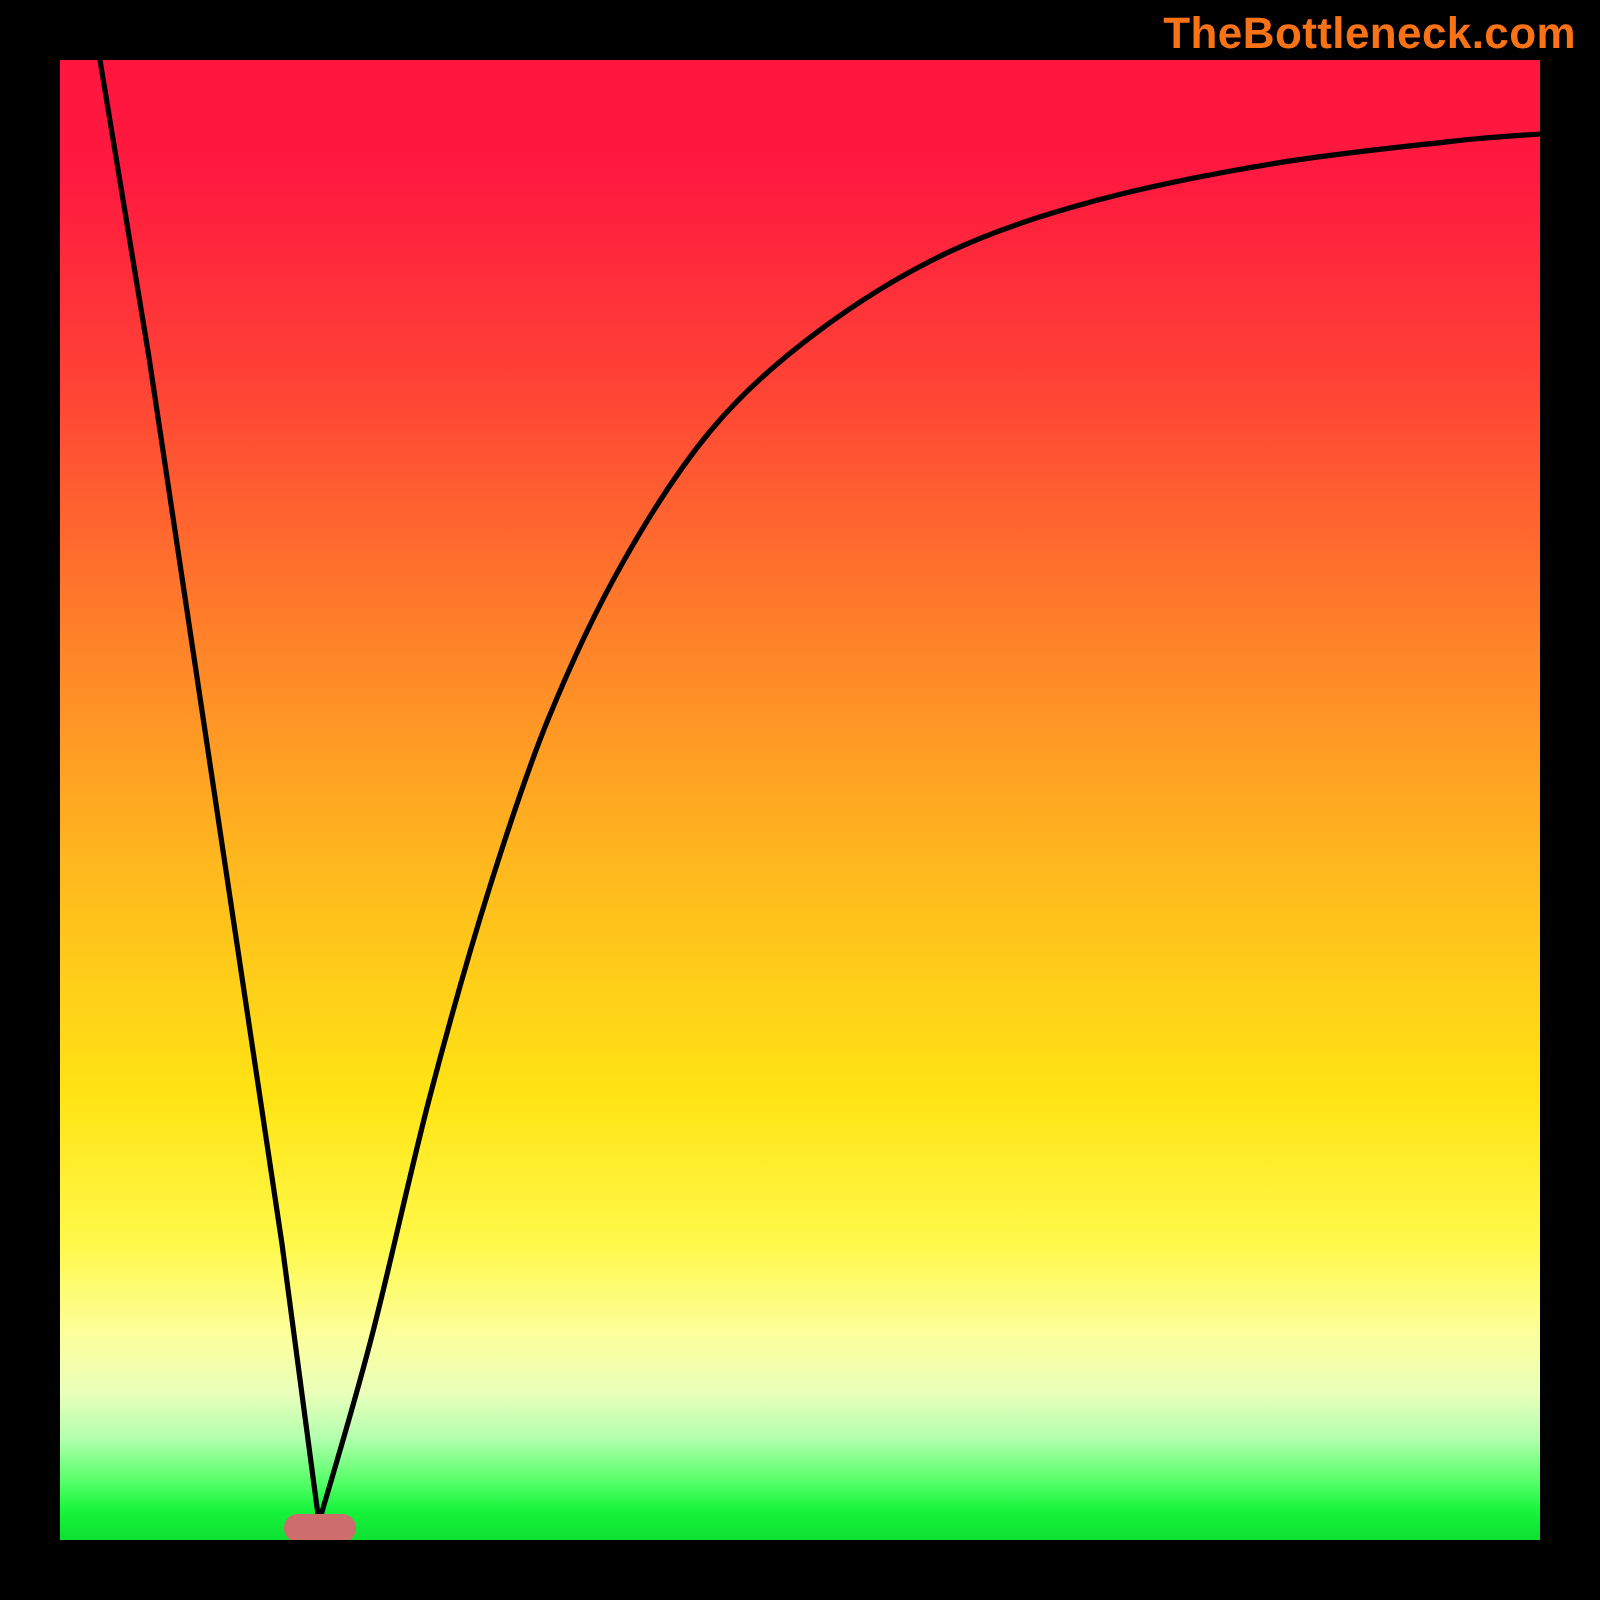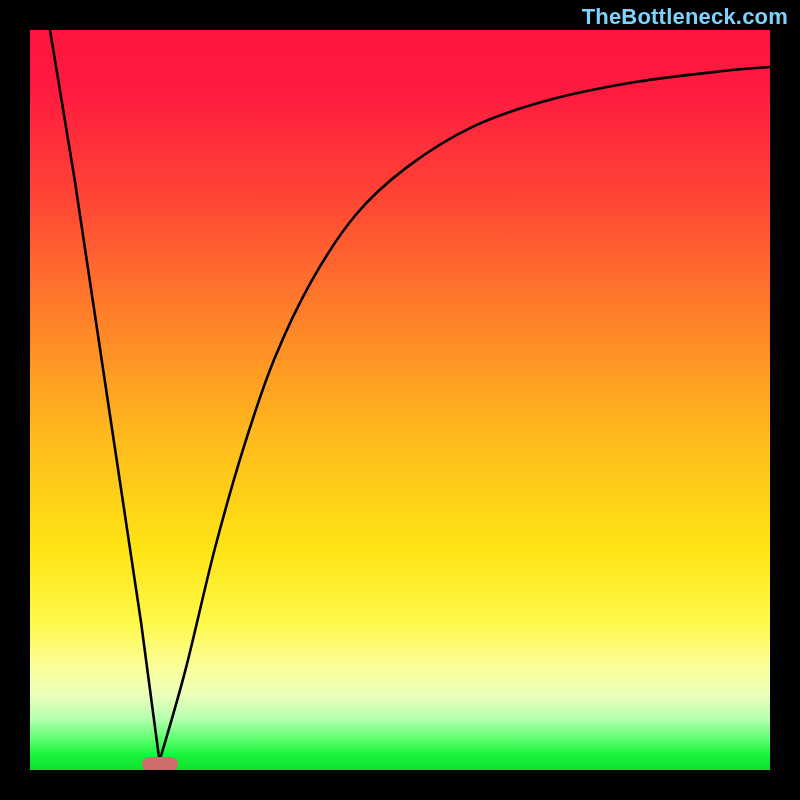--- a/index.html
+++ b/index.html
@@ -14,21 +14,21 @@
   .frame {
     position: relative;
     width: 800px;
     height: 800px;
     background: #000;
   }
   .watermark {
     position: absolute;
     top: 4px;
     right: 12px;
-    color: #7dd3fc;
+    color: #f97316;
     font-size: 22px;
     font-weight: 600;
     letter-spacing: 0.2px;
     z-index: 30;
   }
   .plot {
     position: absolute;
     left: 30px;
     top: 30px;
     width: 740px;

